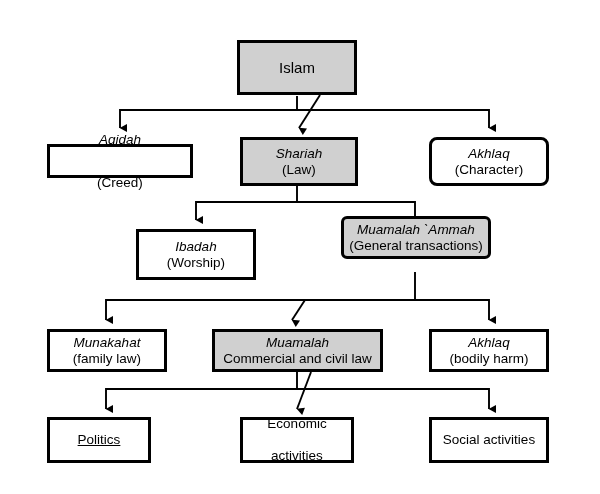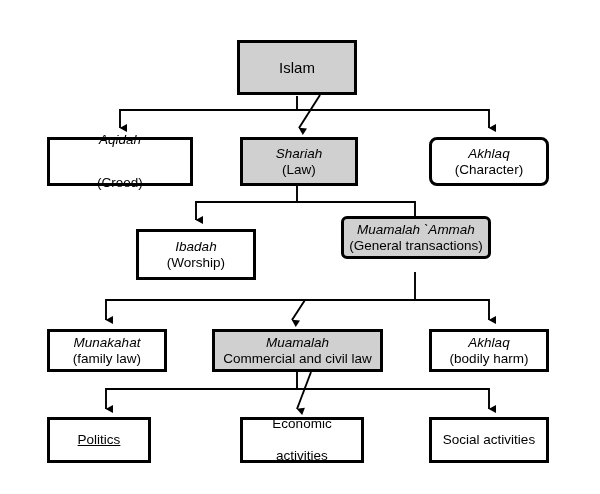--- a/index.html
+++ b/index.html
@@ -100,21 +100,21 @@
         <path d="M 311 372 L 297 409" marker-end="url(#arrowhead)"></path>
       </g>
 
     </g>
   </svg>
 
   <div class="node-box filled" style="left:237px; top:40px; width:120px; height:55px;">
     <span class="node-line fs14">Islam</span>
   </div>
 
-  <div class="node-box" style="left:47px; top:137px; width:146px; height:49px;gap:27px;">
+  <div class="node-box" style="left:47px; top:144px; width:146px; height:34px;gap:27px;">
     <span class="node-line italic fs13">Aqidah</span>
     <span class="node-line fs13">(Creed)</span>
   </div>
 
   <div class="node-box filled" style="left:240px; top:137px; width:118px; height:49px;">
     <span class="node-line italic fs13">Shariah</span>
     <span class="node-line fs13">(Law)</span>
   </div>
 
   <div class="node-box" style="left:429px; top:137px; width:120px; height:49px;border-radius:8px;">
@@ -144,21 +144,21 @@
 
   <div class="node-box" style="left:429px; top:329px; width:120px; height:43px;">
     <span class="node-line italic fs13">Akhlaq</span>
     <span class="node-line fs13">(bodily harm)</span>
   </div>
 
   <div class="node-box" style="left:47px; top:417px; width:104px; height:46px;text-decoration:underline;">
     <span class="node-line fs13">Politics</span>
   </div>
 
-  <div class="node-box" style="left:240px; top:417px; width:124px; height:46px;gap:16px;">
+  <div class="node-box" style="left:240px; top:417px; width:114px; height:46px;gap:16px;">
     <span class="node-line fs13">Economic</span>
     <span class="node-line fs13">activities</span>
   </div>
 
   <div class="node-box" style="left:429px; top:417px; width:120px; height:46px;">
     <span class="node-line fs13">Social activities</span>
   </div>
 
 </div>
 

